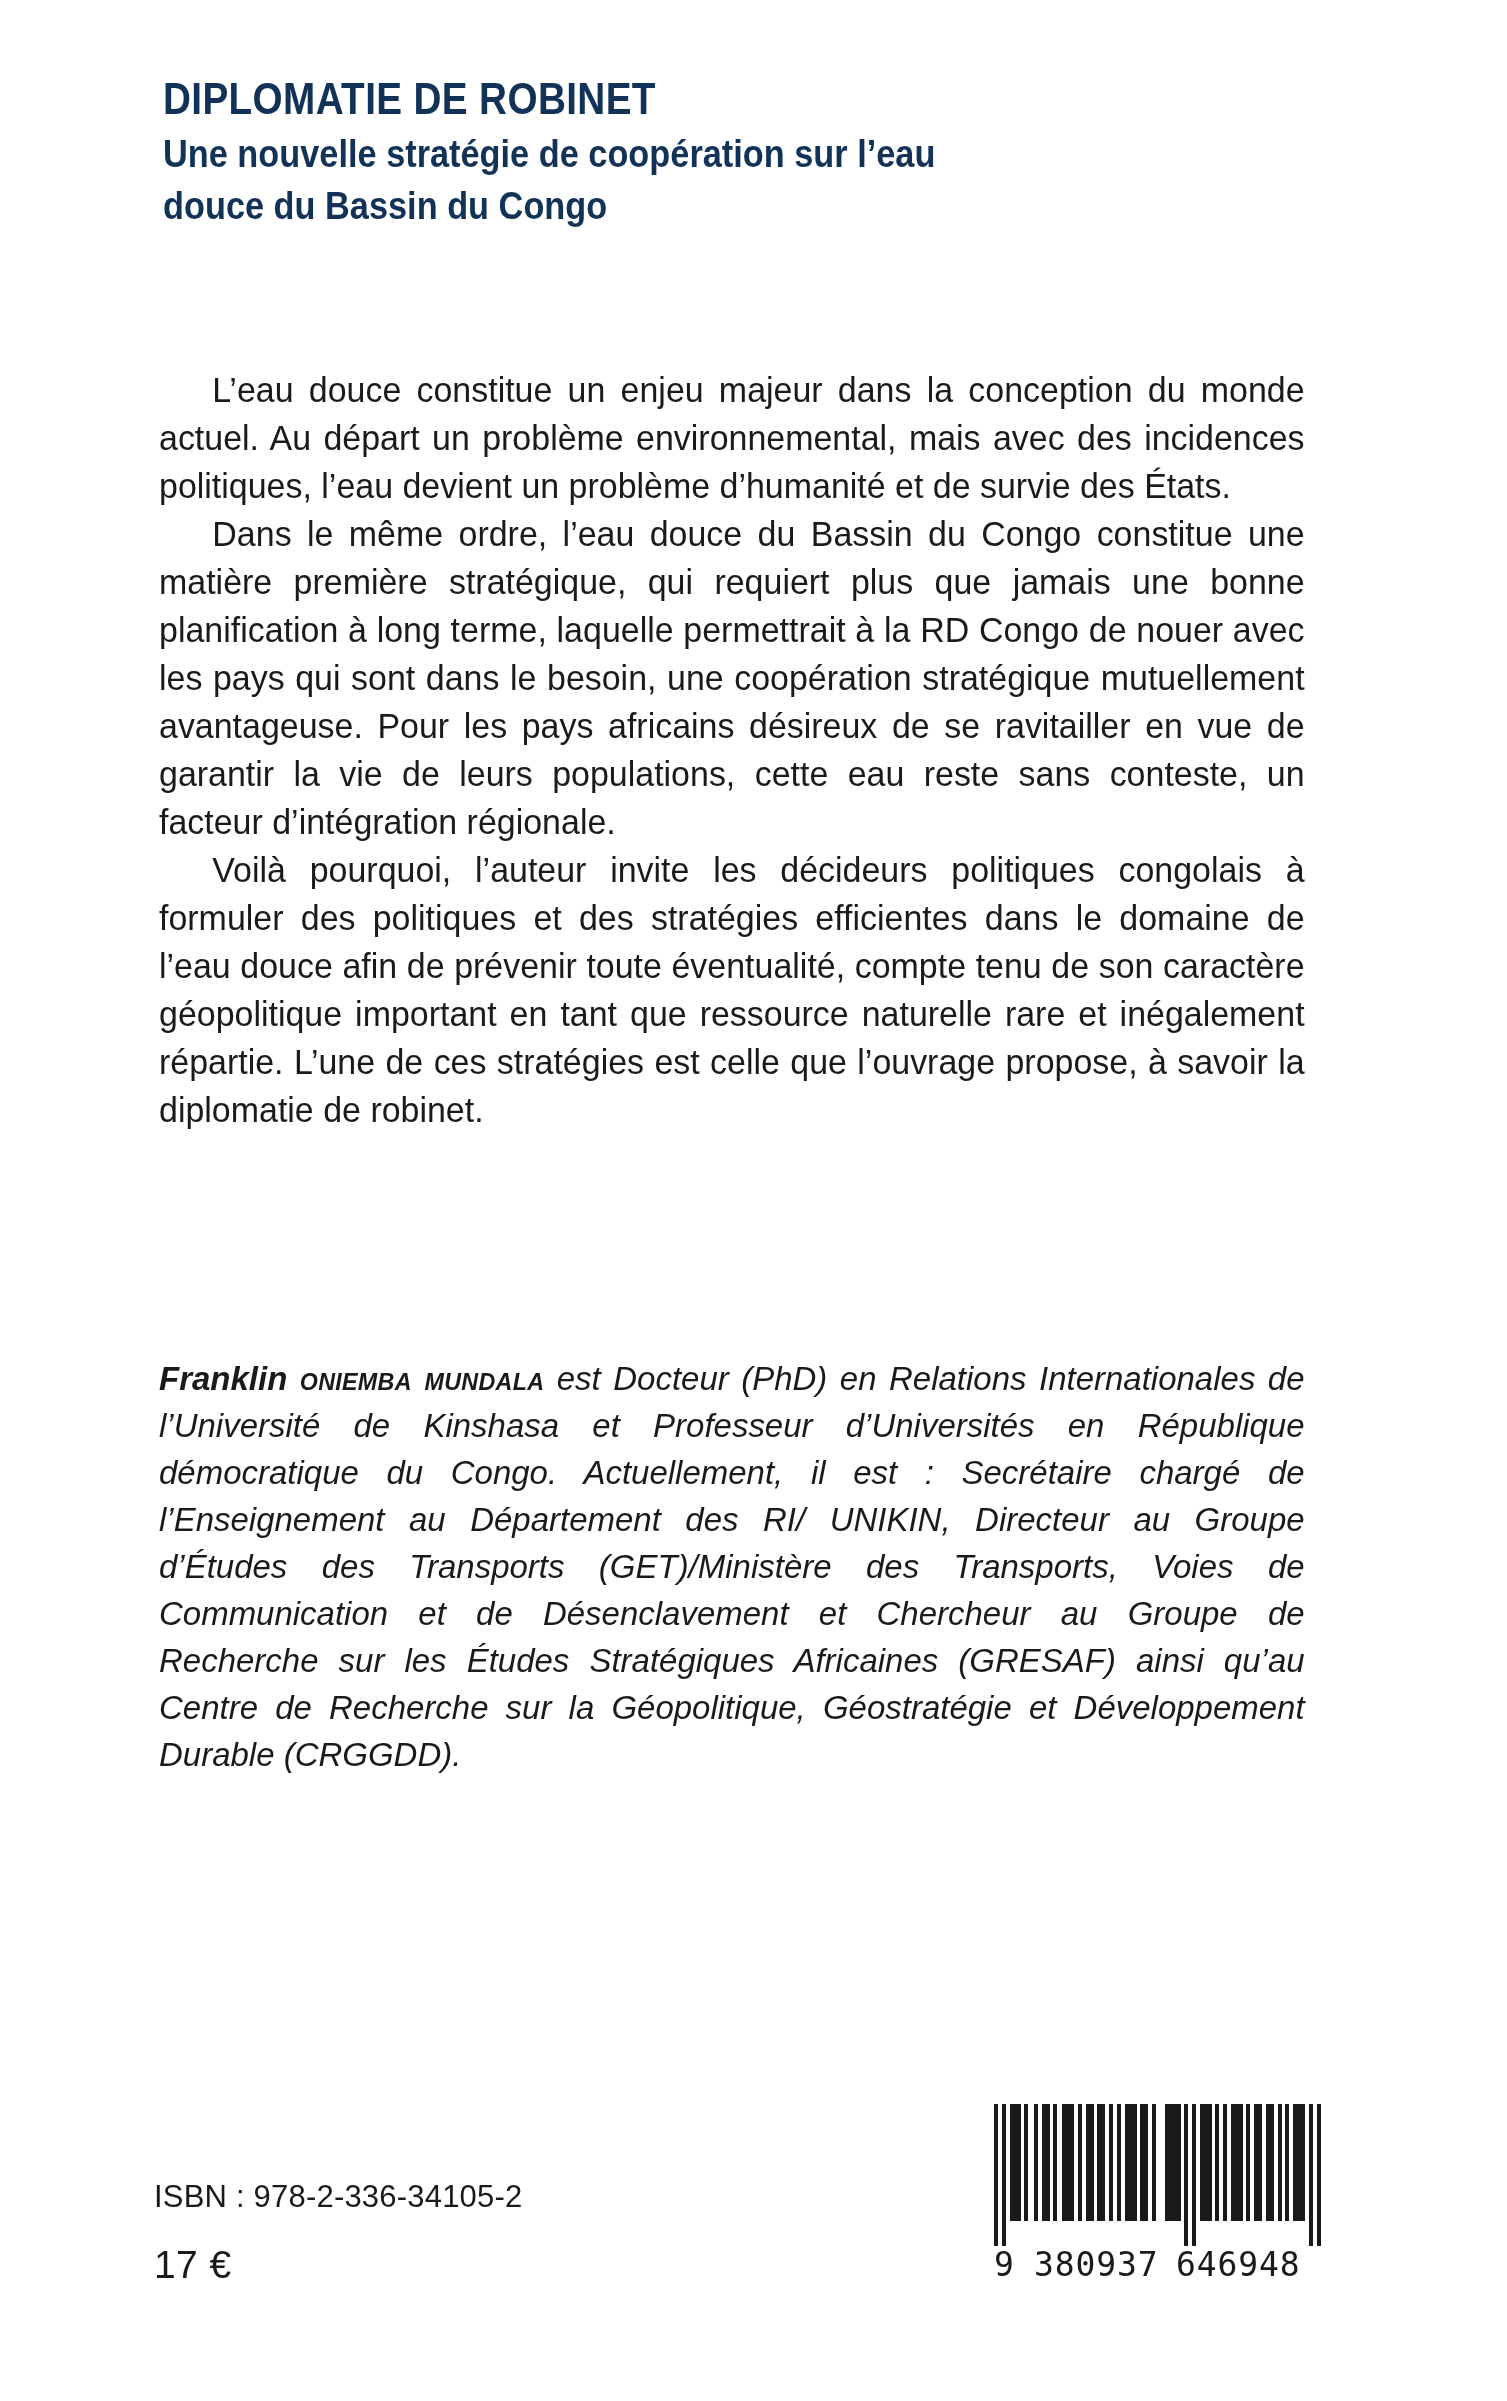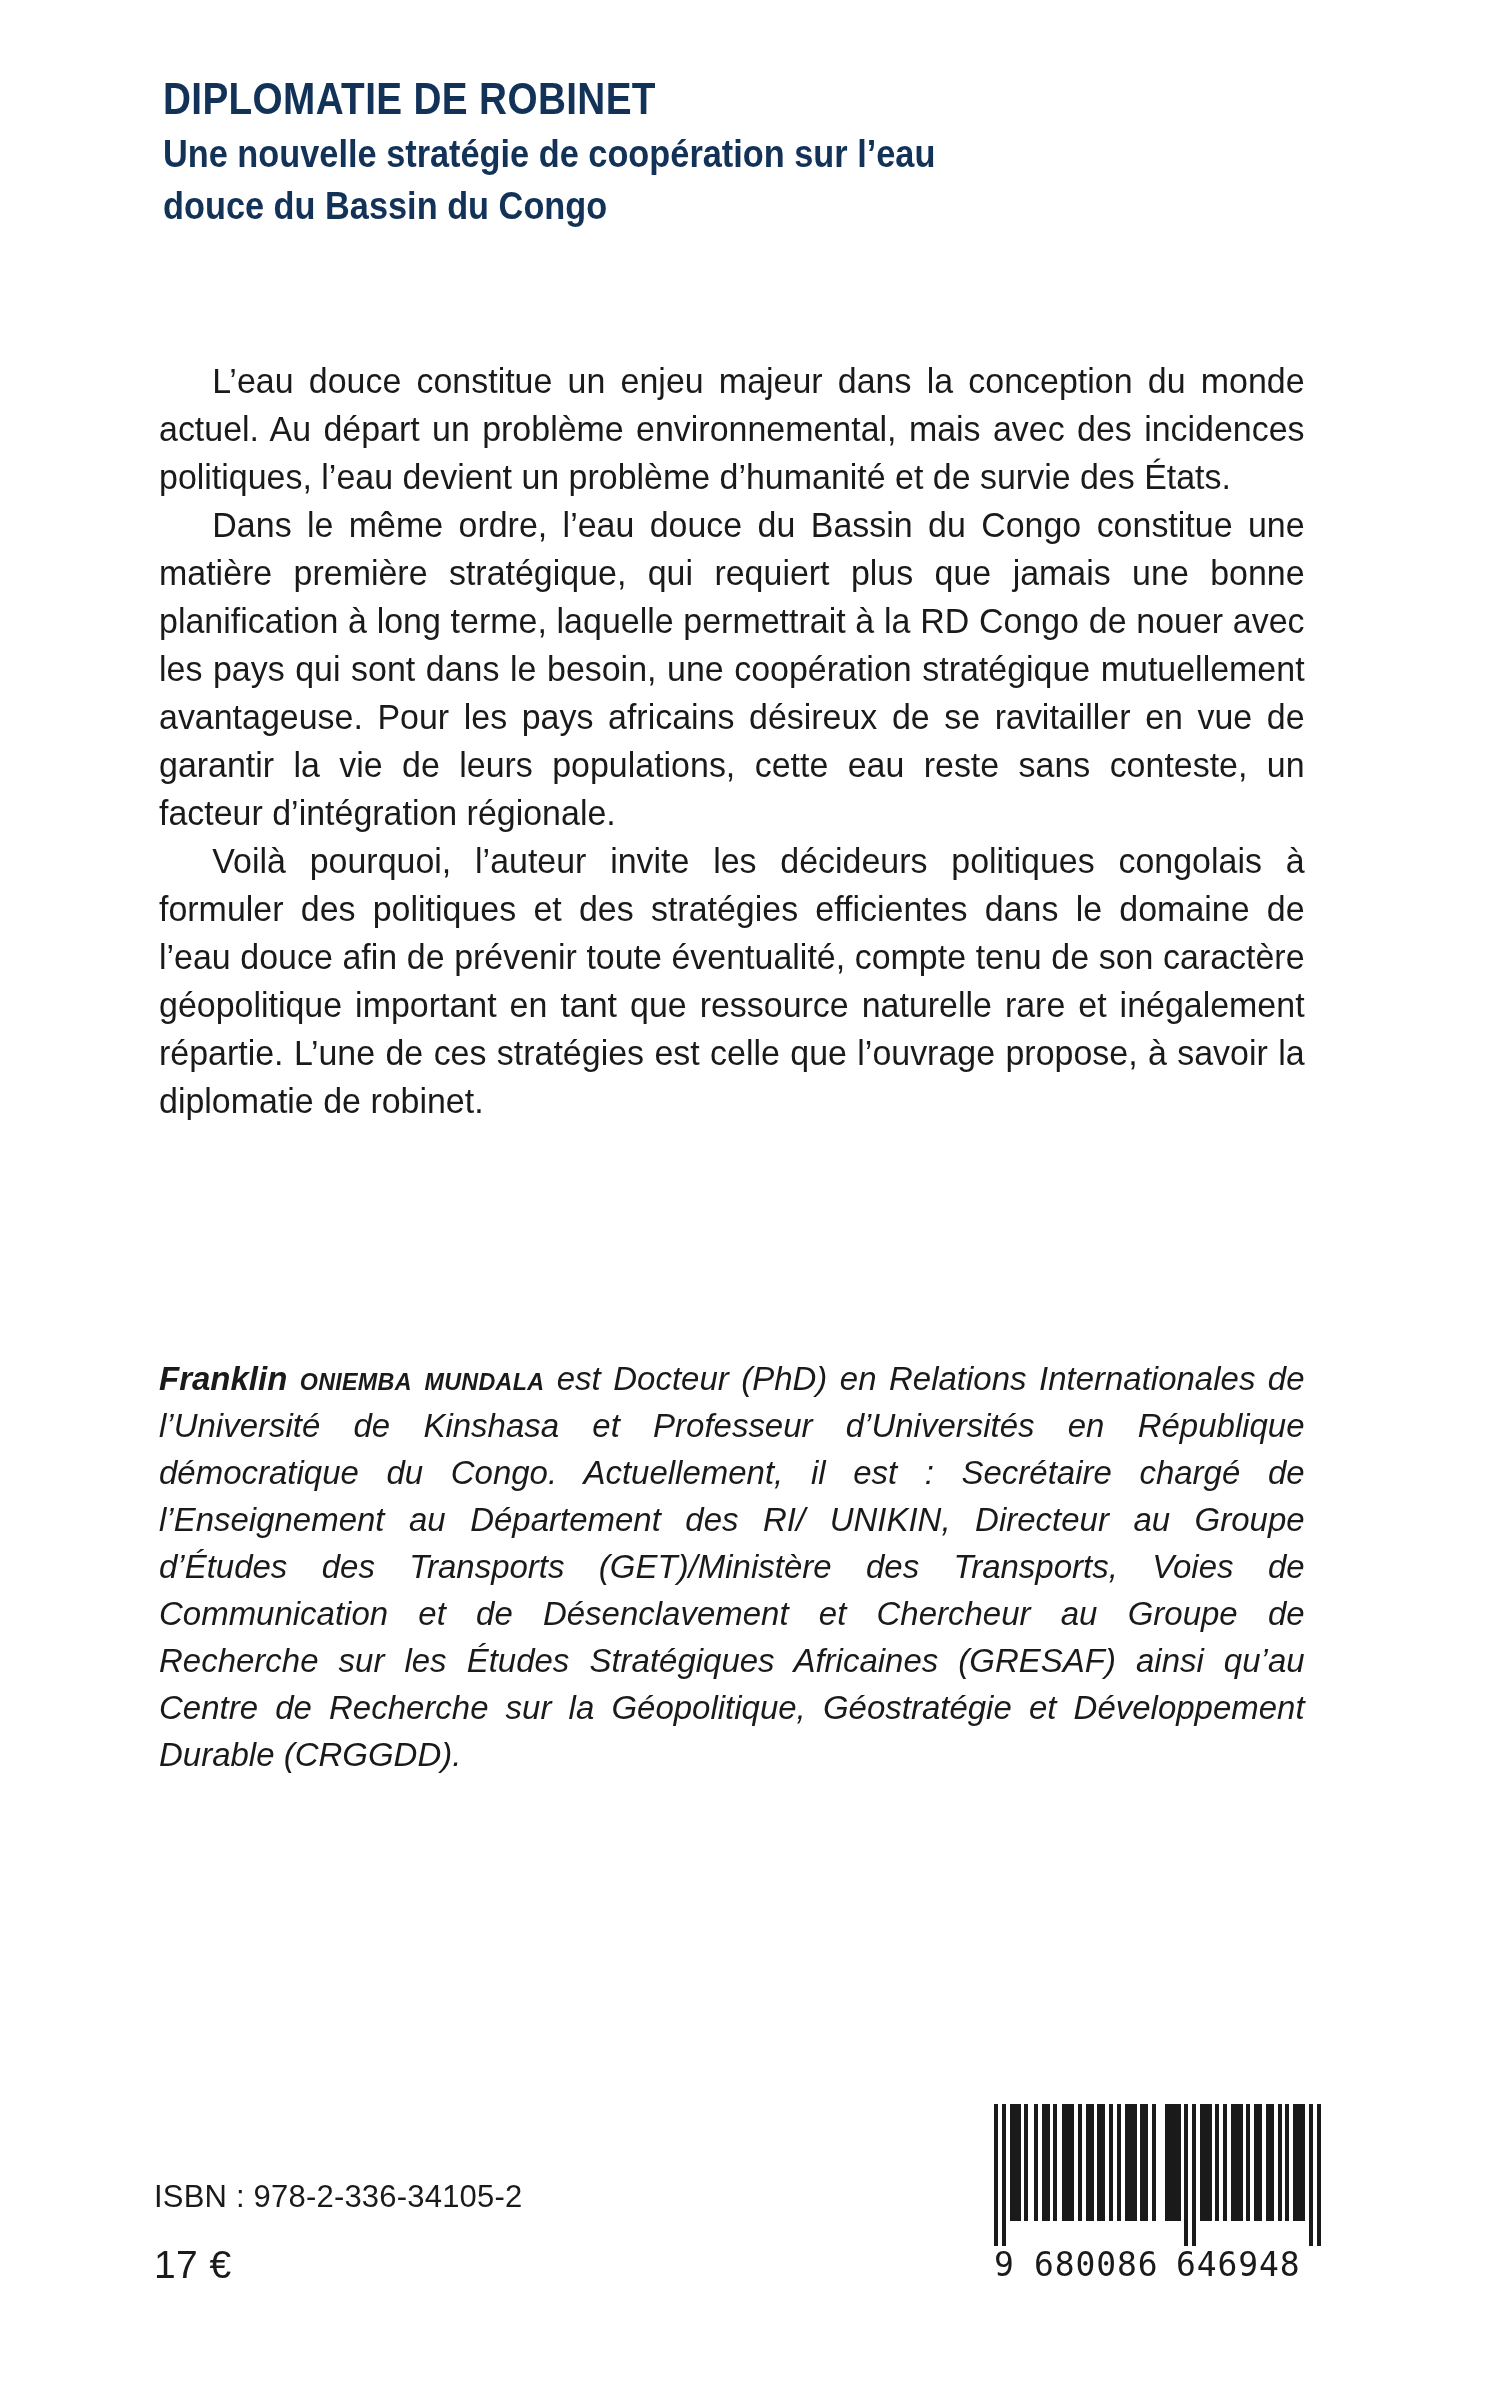--- a/index.html
+++ b/index.html
@@ -56,21 +56,21 @@
 
   .book-subtitle .sub-line {
     display: block;
     white-space: nowrap;
   }
 
   
   .blurb {
     position: absolute;
     left: 159px;
-    top: 357px;
+    top: 366px;
     width: 1181px;
   }
 
   .blurb p {
     font-family: "Liberation Sans Narrow", "Liberation Sans", sans-serif;
     font-size: 35px;
     line-height: 48px;
     color: #1a1a1a;
     text-align: justify;
     text-justify: inter-word;
@@ -269,19 +269,19 @@
         <div class="bar" style="left: 260px; width: 7.8px; height: 117px;"></div>
         <div class="bar" style="left: 272px; width: 7.8px; height: 117px;"></div>
         <div class="bar" style="left: 284px; width: 3.9px; height: 117px;"></div>
         <div class="bar" style="left: 291px; width: 3.9px; height: 117px;"></div>
         <div class="bar" style="left: 299px; width: 11.7px; height: 117px;"></div>
         <div class="bar" style="left: 315px; width: 3.9px; height: 142px;"></div>
         <div class="bar" style="left: 323px; width: 3.9px; height: 142px;"></div>
       </div>
     <div class="barcode-digits">
       <span class="bc-lead">9</span>
-      <span class="bc-left">680086</span>
+      <span class="bc-left">380937</span>
       <span class="bc-right">646948</span>
     </div>
   </div>
 
 </div>
 
 
 </body></html>

